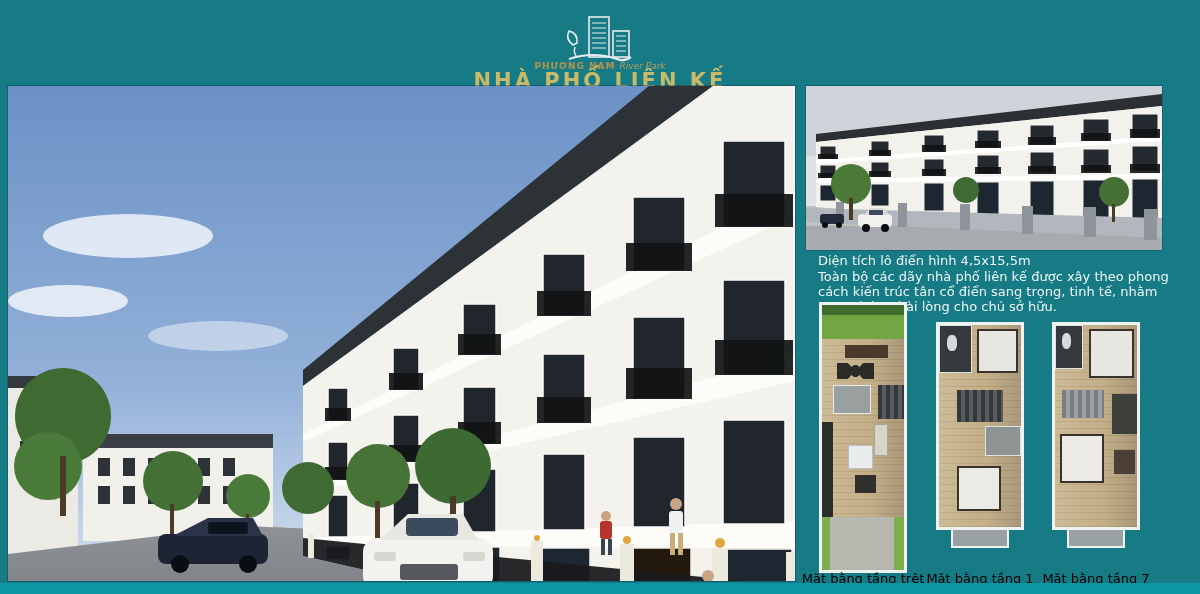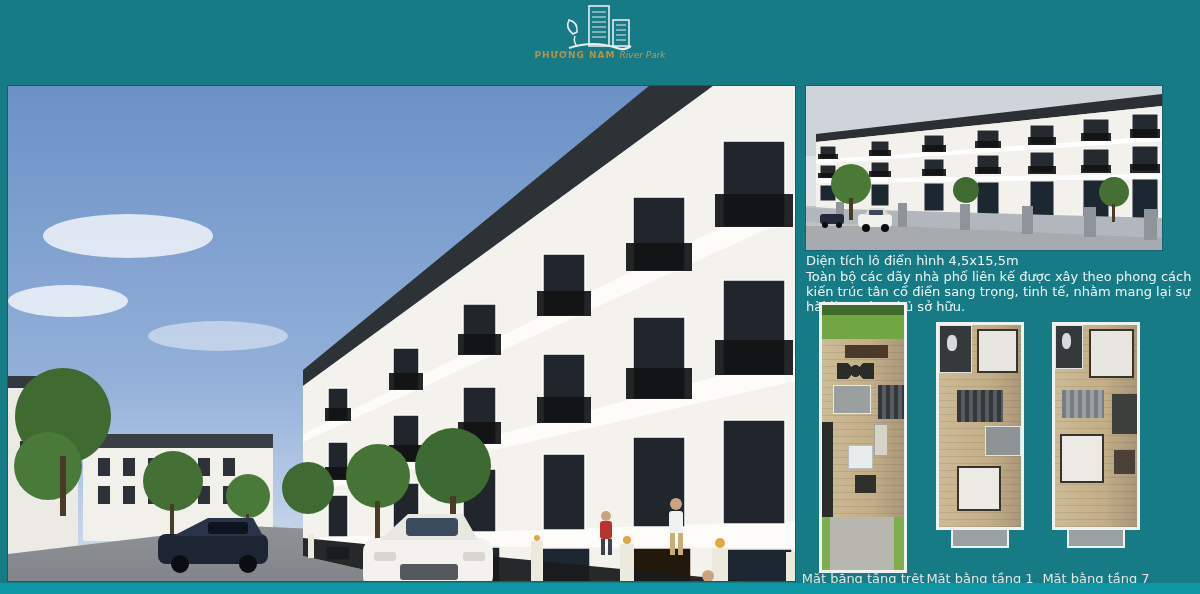--- a/index.html
+++ b/index.html
@@ -2,21 +2,21 @@
 <html><head>
 <meta charset="utf-8">
 <style>
   html,body{margin:0;padding:0;}
   body{
     width:1200px;height:594px;position:relative;overflow:hidden;
     background:#177b85;
     font-family:"DejaVu Sans","Liberation Sans",sans-serif;
   }
   
-  .header{position:absolute;left:0;top:0;width:1200px;height:70px;text-align:center;border-radius:6px;}
+  .header{position:absolute;left:0;top:11px;width:1200px;height:70px;text-align:center;border-radius:6px;}
   .logo-wrap{position:absolute;left:0;top:4px;width:1200px;height:48px;display:flex;justify-content:center;}
   .brand-line{
     position:absolute;left:0;top:50px;width:1200px;
     font-size:9px;font-weight:bold;letter-spacing:1px;color:#b3924c;text-align:center;
   }
   .brand-line .tagline{font-style:italic;font-weight:normal;color:#b89a5e;font-size:9px;letter-spacing:0;}
   .page-title{
     position:absolute;left:0;top:58px;width:1200px;
     font-size:21px;font-weight:bold;letter-spacing:3px;color:#c9ba6a;text-align:center;
   }
@@ -31,21 +31,21 @@
   .render-small{
     position:absolute;left:806px;top:86px;width:356px;height:164px;
     overflow:hidden;box-shadow:0 0 0 1px rgba(8,40,70,.3);
     background:linear-gradient(180deg,#ccd2d9 0%,#e9ebee 100%);
   }
   
   .info-panel{
     position:absolute;left:806px;top:253px;width:388px;
     color:#eef6f6;font-size:13px;line-height:15px;
   }
-  .info-panel .area{margin:0 0 1px 0;}
+  .info-panel .area{margin:0 0 1px 12px;}
   
   .fp{position:absolute;background:#c7b38e;border:3px solid #eef2f1;box-sizing:border-box;}
   .fp .wood{
     position:absolute;left:0;top:0;right:0;bottom:0;
     background:
       repeating-linear-gradient(0deg,rgba(60,40,15,.10) 0 1px,transparent 1px 7px),
       linear-gradient(90deg,#cdbb97 0%,#c2ae87 60%,#a9977a 100%);
   }
   .fp-block{position:absolute;box-sizing:border-box;}
   .fp1{left:819px;top:302px;width:88px;height:271px;}
@@ -58,21 +58,21 @@
   .balcony.b2{left:951px;top:530px;}
   .balcony.b3{left:1067px;top:530px;}
   .stairs-dark{
     background:repeating-linear-gradient(90deg,#34383b 0 4px,#565c60 4px 8px);
   }
   .stairs-gray{
     background:repeating-linear-gradient(90deg,#777d81 0 4px,#9aa0a4 4px 8px);
   }
   .fp-label{
     position:absolute;top:571px;height:16px;width:132px;
-    color:#e5e5e5;font-size:13px;text-align:center;white-space:nowrap;
+    color:#000000;font-size:13px;text-align:center;white-space:nowrap;
   }
   
   .footer-strip{position:absolute;left:0;top:583px;width:1200px;height:11px;background:#0d97a4;}
 </style>
 </head>
 <body>
 
 <div class="header">
   <div class="logo-wrap">
     <svg width="130" height="48" viewBox="0 0 130 48">
@@ -88,20 +88,21 @@
         <path d="M81 21h10M81 26h10M81 31h10M81 36h10" stroke-width="1.1"></path>
       </g>
 
       <path d="M34 44 q24 -8 48 0 q8 3 14 -2" fill="none" stroke="#e8ecef" stroke-width="2.2"></path>
     </svg>
   </div>
   <div class="brand-line">
     <span>PHƯƠNG NAM</span>
     <span class="tagline">River Park</span>
   </div>
+  <div class="page-title">NHÀ PHỐ LIÊN KẾ</div>
 </div>
 
 <div class="render-main">
   <svg width="787" height="495" viewBox="0 0 787 495">
     <defs>
       <linearGradient id="sky" x1="0" y1="0" x2="0" y2="1">
         <stop offset="0" stop-color="#6b91c6"></stop>
           <stop offset=".6" stop-color="#93b1d9"></stop>
           <stop offset="1" stop-color="#d5e0ef"></stop>
       </linearGradient>

